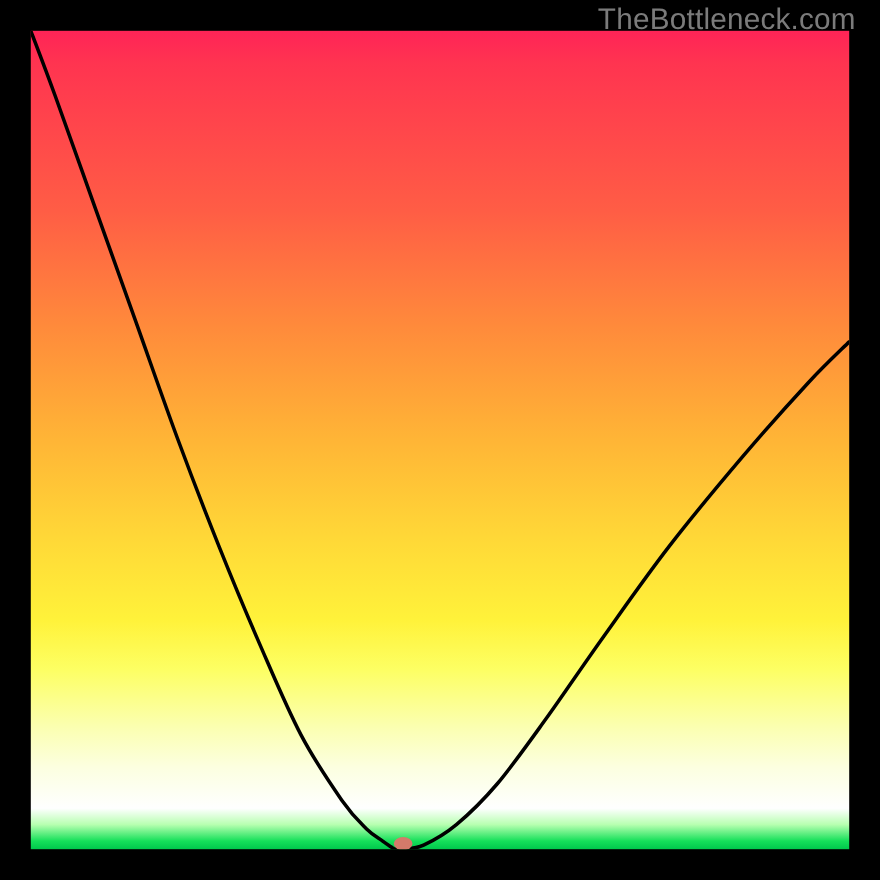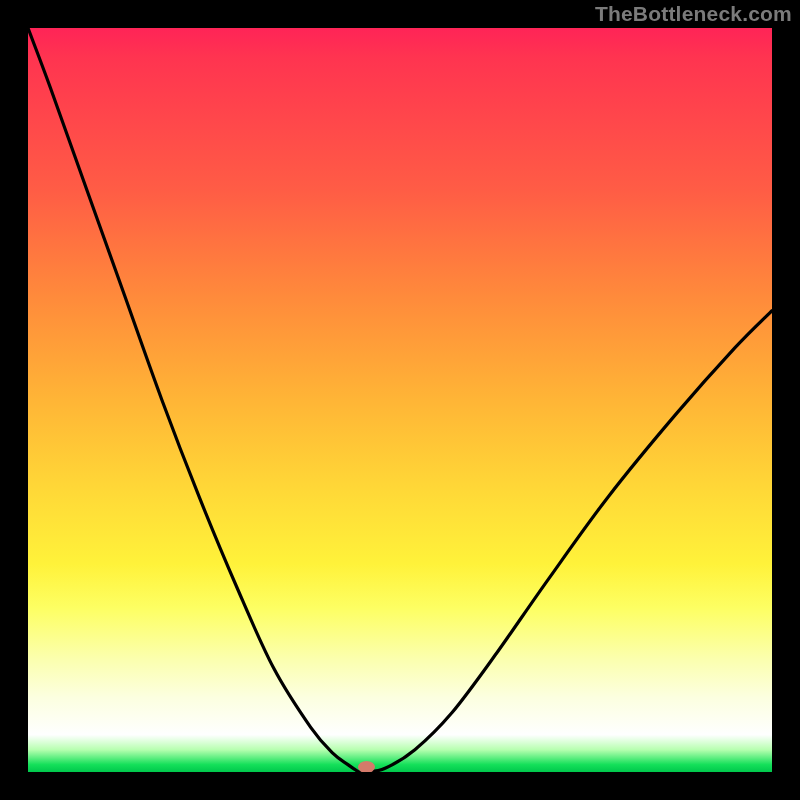--- a/index.html
+++ b/index.html
@@ -37,25 +37,25 @@
       #fcffe0 90%,
       #feffff 95%,
       #b7ffb0 97%,
       #15e05a 99%,
       #00c84c 100%
     );
   }
   .watermark {
     position: absolute;
     top: 2px;
-    right: 8px;
+    right: 22px;
     color: #7b7b7b;
-    font-size: 21px;
+    font-size: 27px;
     letter-spacing: 0.2px;
-    font-weight: 700;
+    font-weight: 400;
     user-select: none;
   }
   svg.curve {
     position: absolute;
     left: 0;
     top: 0;
     width: 744px;
     height: 744px;
     pointer-events: none;
   }

